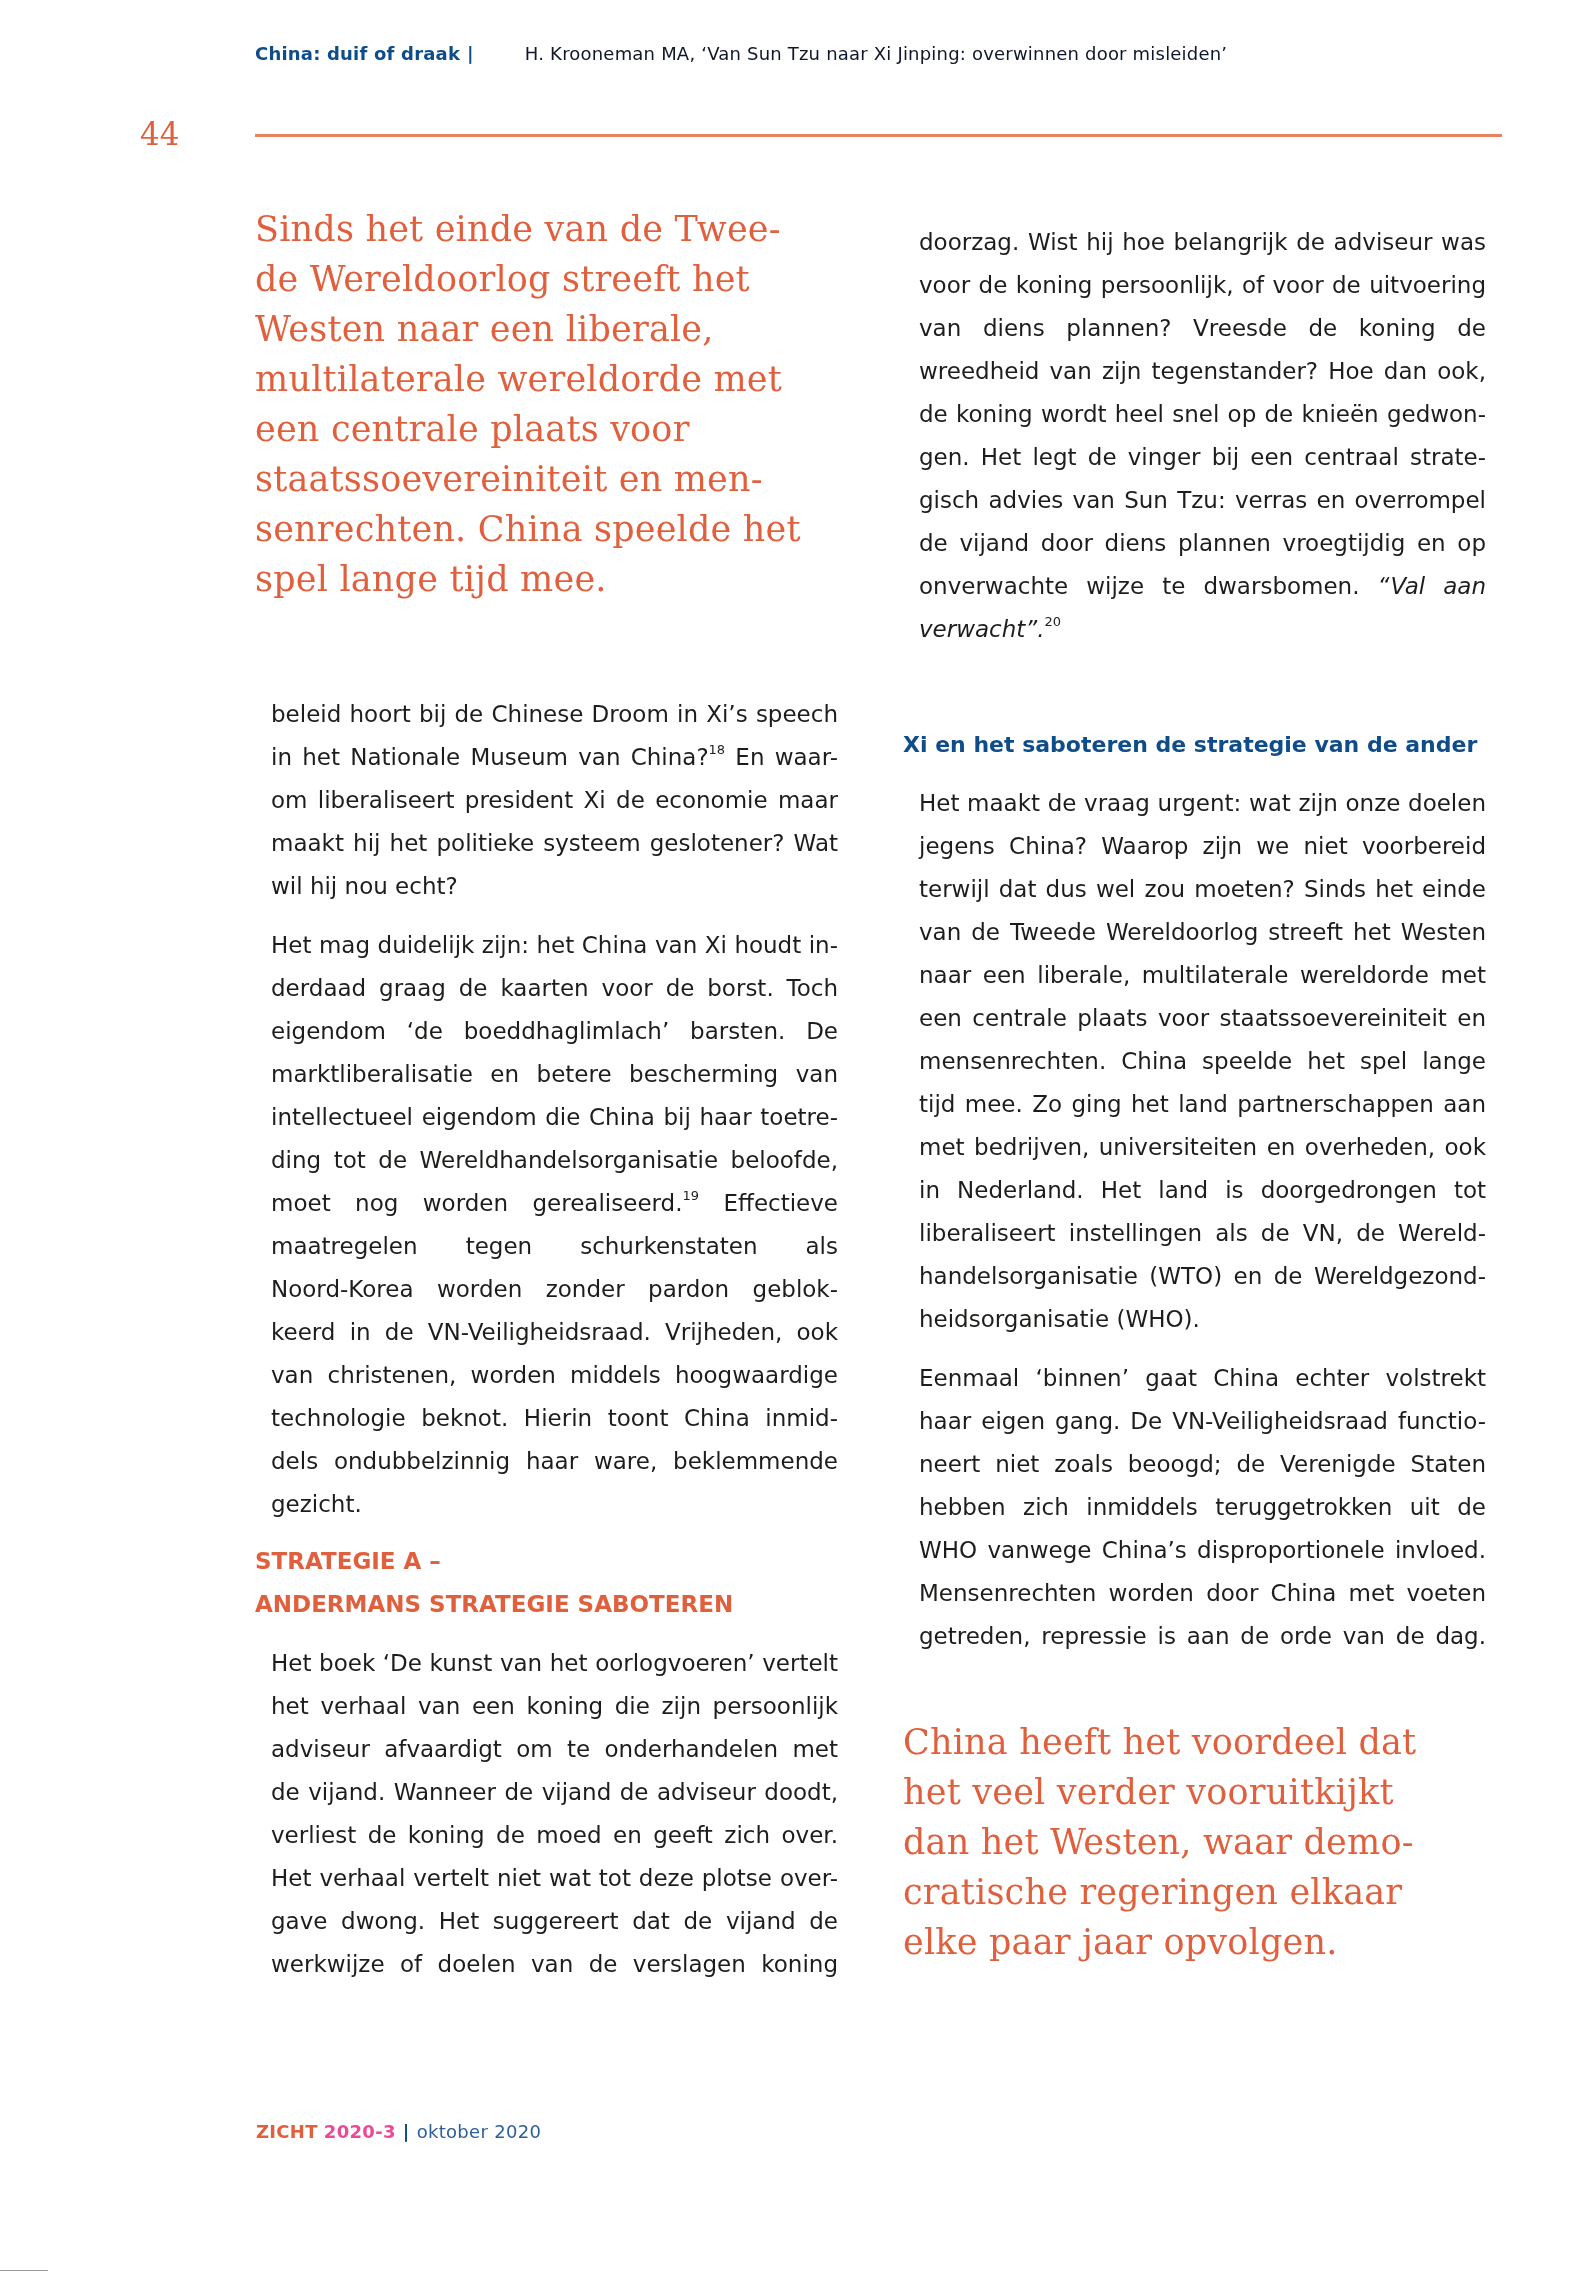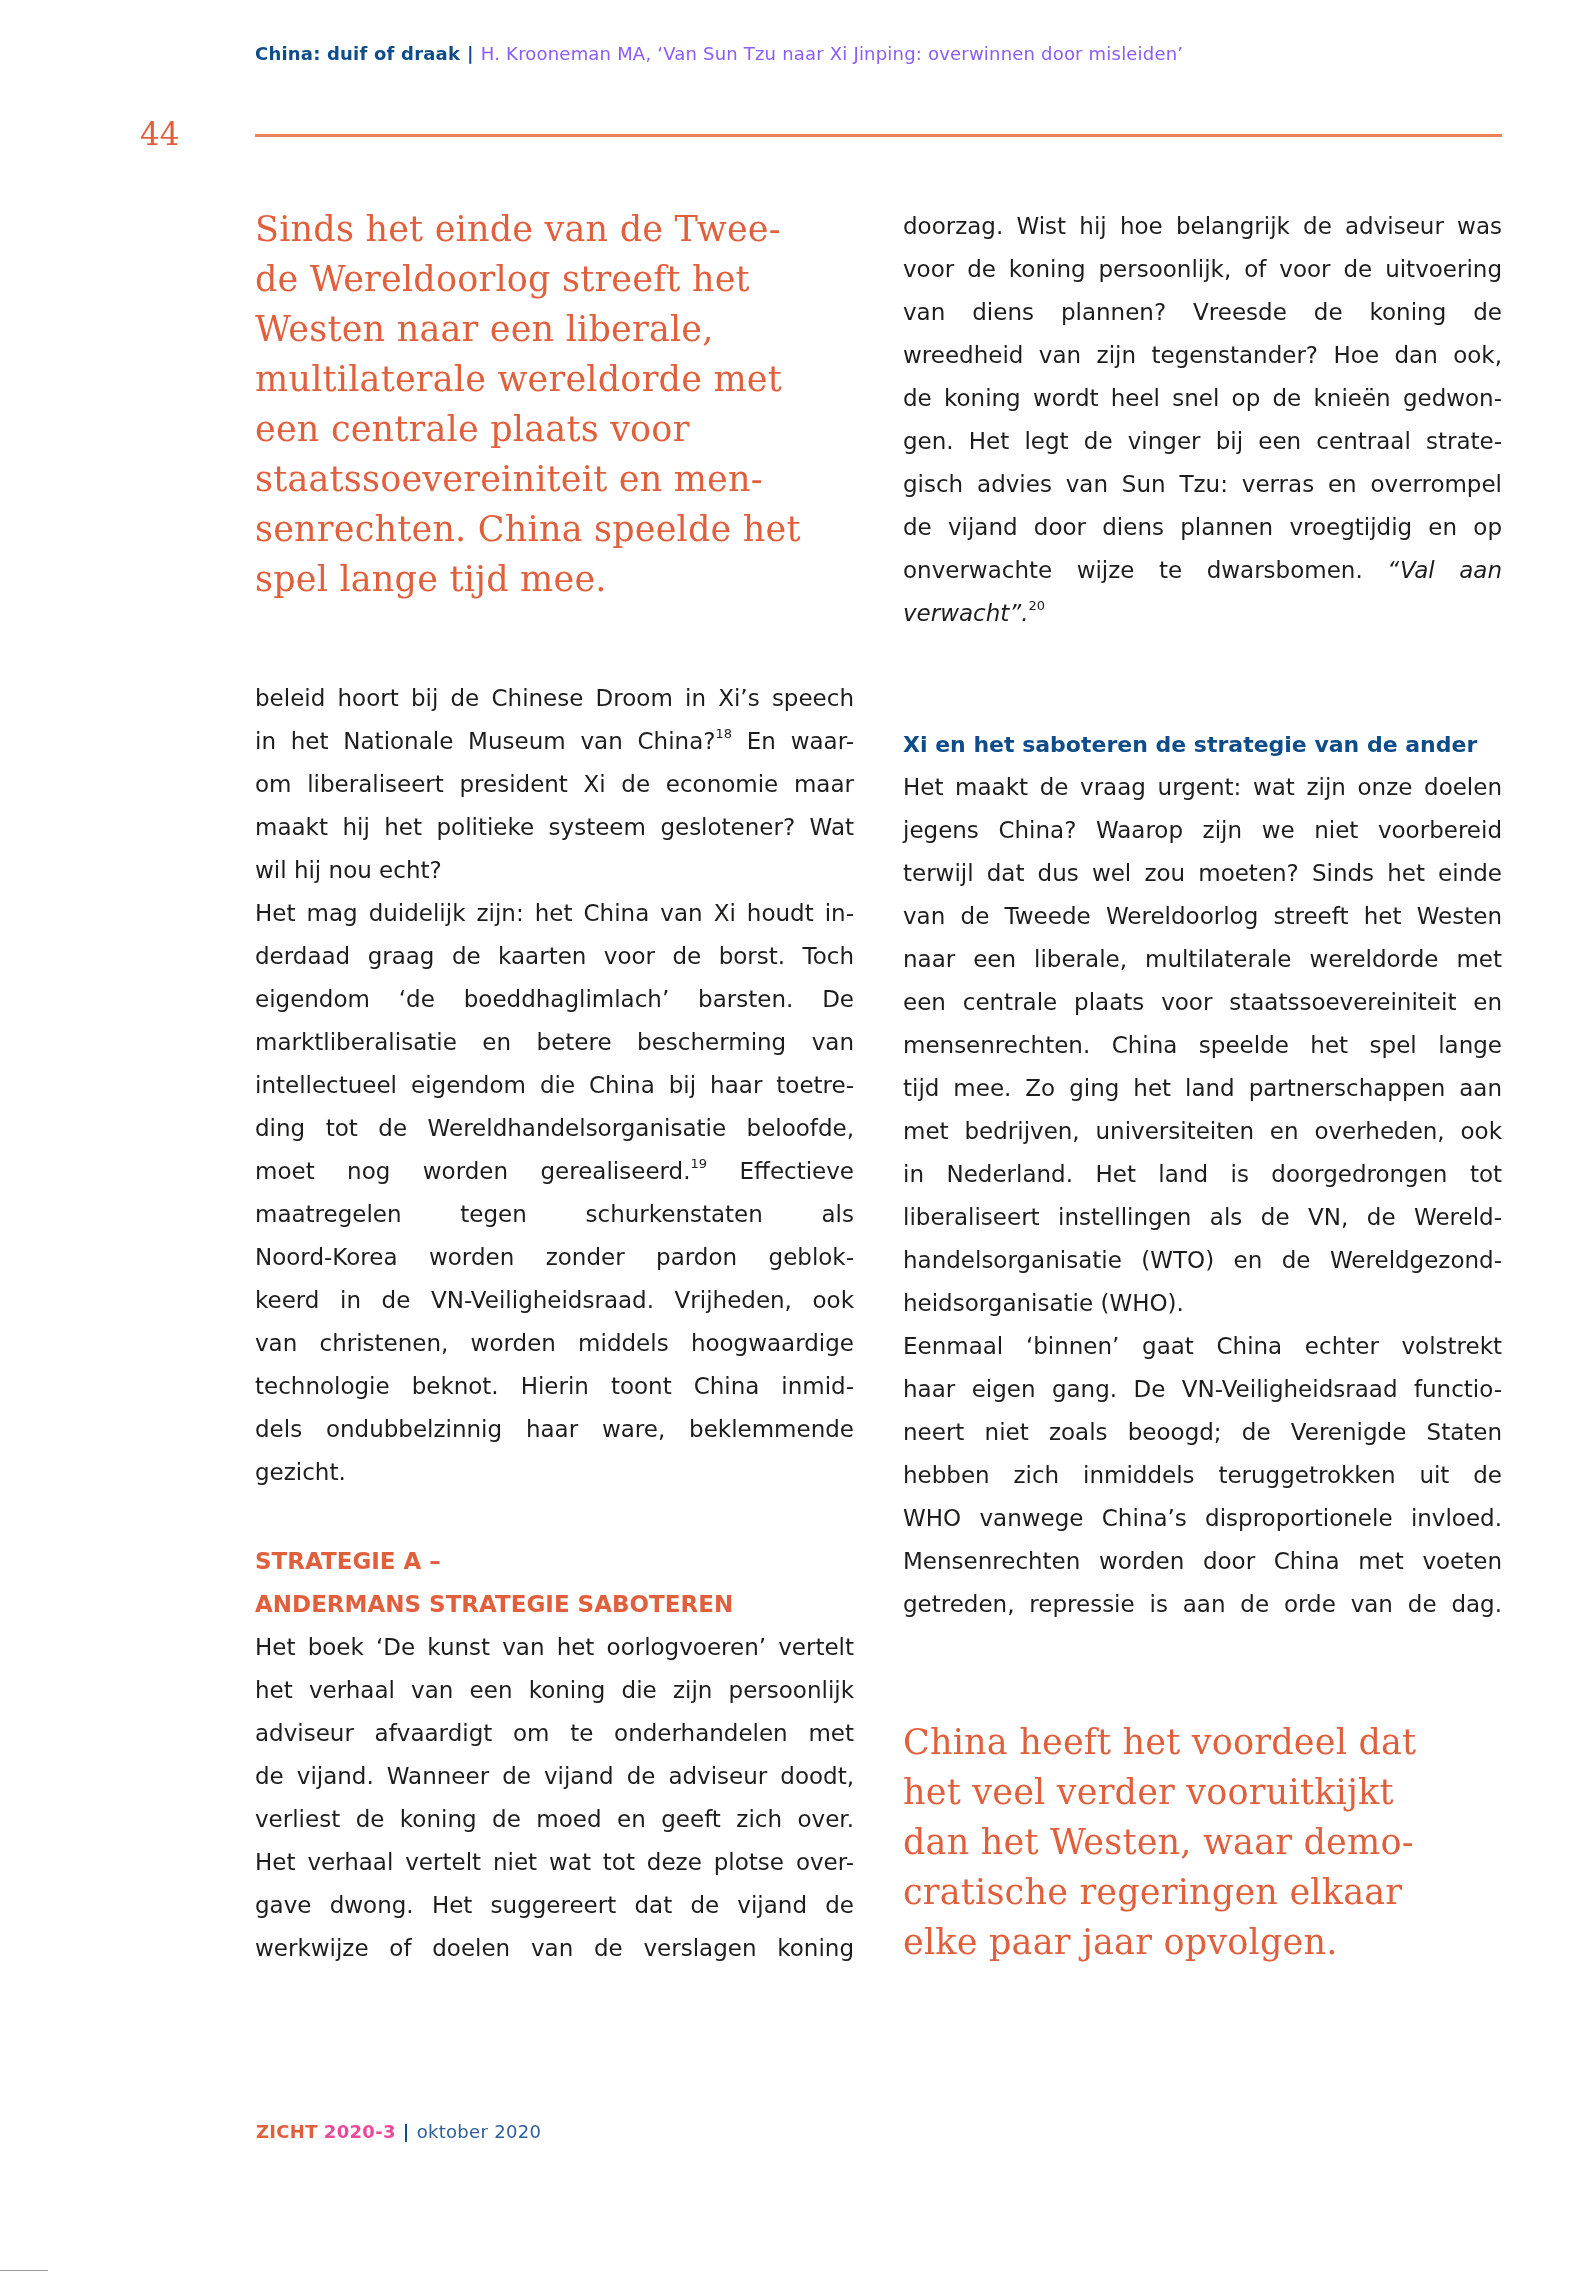--- a/index.html
+++ b/index.html
@@ -6,21 +6,21 @@
   body { width: 1592px; height: 2295px; position: relative; overflow: hidden; }
   .page { position: absolute; inset: 0; }
 
   .running-header {
     position: absolute; left: 255px; top: 43px;
     font-family: "DejaVu Sans", sans-serif; font-size: 18px; color: #0f4c8a;
     white-space: nowrap; letter-spacing: 0.2px;
   }
   .running-header .series { font-weight: bold; text-align: right; }
   .running-header .sep { font-weight: bold; margin: 0 7px; }
-  .running-header .article { font-weight: normal; color: #8b5cf6; }
+  .running-header .article { font-weight: normal; color: #0f172a; margin-left: 44px; }
 
   .page-number {
     position: absolute; left: 140px; top: 116px;
     font-family: "DejaVu Serif", serif; font-size: 31px; color: #e0603d; font-weight: normal;
   }
   .header-rule {
     position: absolute; left: 255px; top: 134px; width: 1247px; height: 2.6px; background: #e8825f;
   }
 
   .col { position: absolute; width: 599px; }
@@ -28,21 +28,21 @@
   .col-right { left: 903px; }
 
   .pull-quote {
     font-family: "DejaVu Serif", serif; color: #e0603d; font-size: 35px; line-height: 50px;
     margin: 0; letter-spacing: 0.2px;
   }
   .pull-quote .ln { display: block; white-space: nowrap; }
 
   .body-text {
     font-family: "DejaVu Sans", sans-serif; font-size: 23px; line-height: 43px; color: #1d1d1b;
-    margin: 0;
+    margin: 16px;
   }
   .body-text .ln { display: block; white-space: nowrap; text-align: justify; text-align-last: justify; height: 43px; overflow: visible; }
   .body-text .ln.last { text-align-last: left; }
   .body-text sup { font-size: 13px; line-height: 0; position: relative; top: -2.6px; }
   .body-text .it { font-style: italic; }
 
   .section-heading {
     font-family: "DejaVu Sans", sans-serif; font-weight: bold; color: #e0603d; font-size: 23px; line-height: 43px;
     margin: 0; white-space: nowrap;
   }

